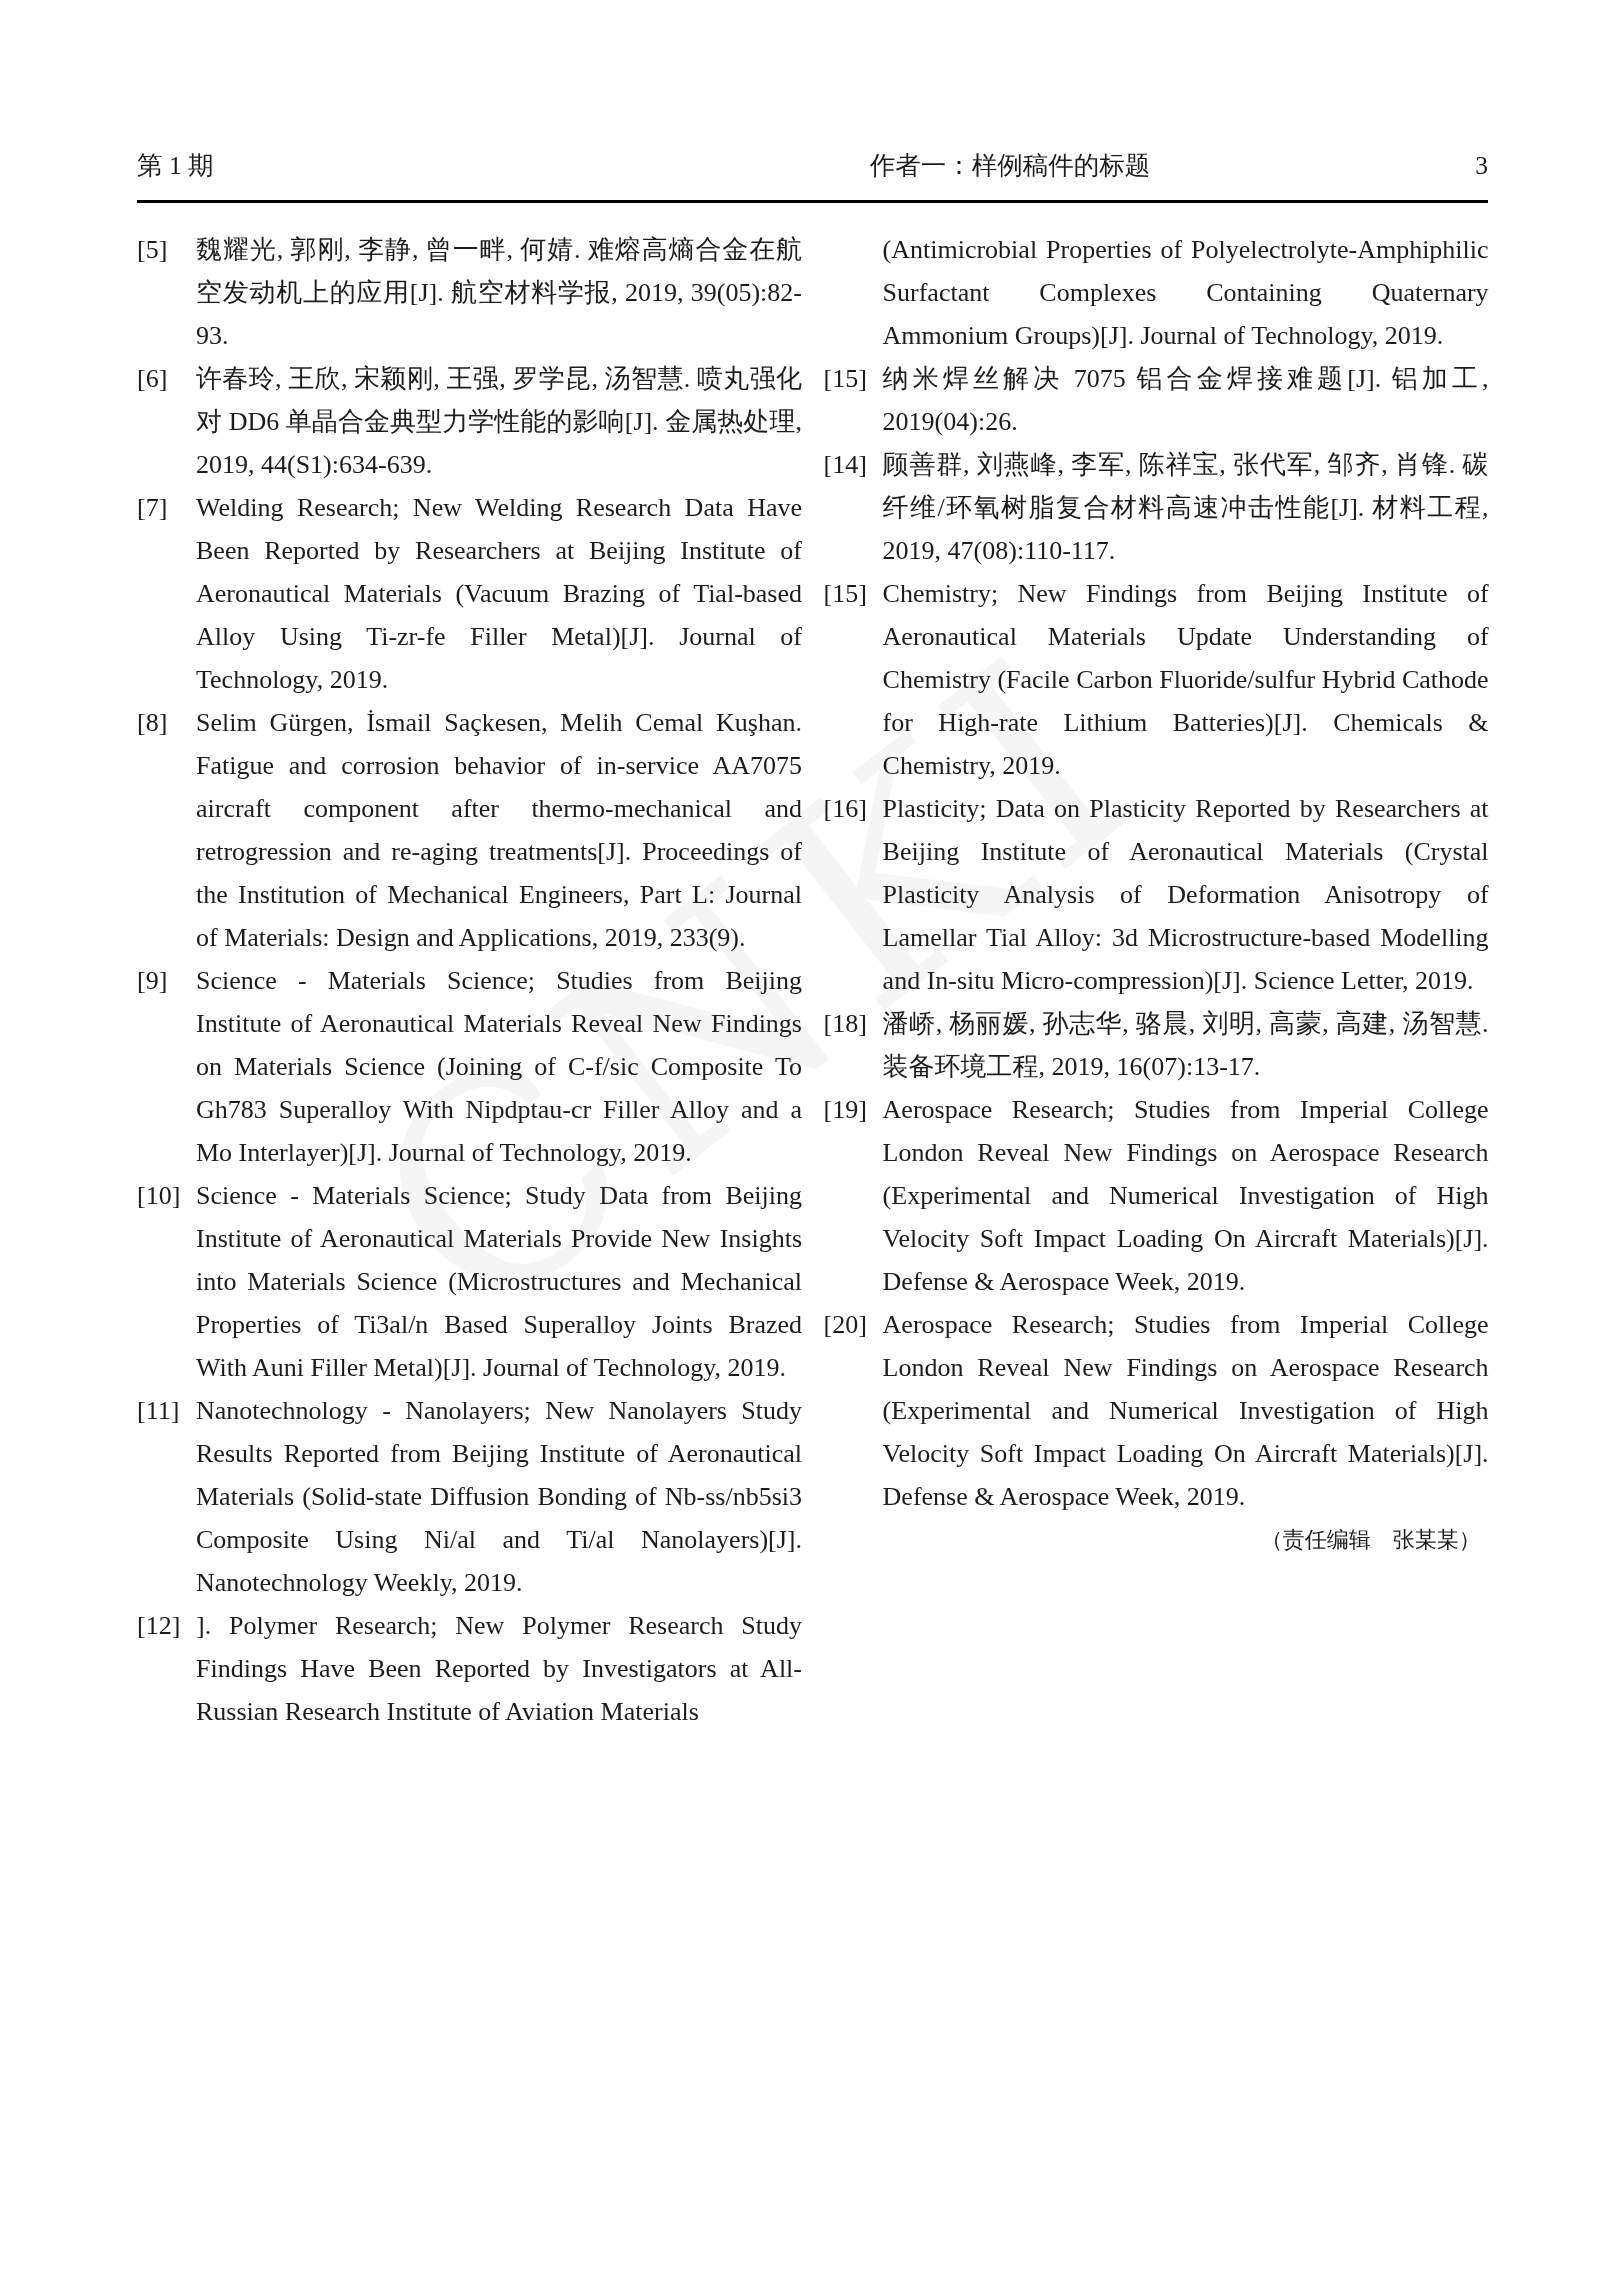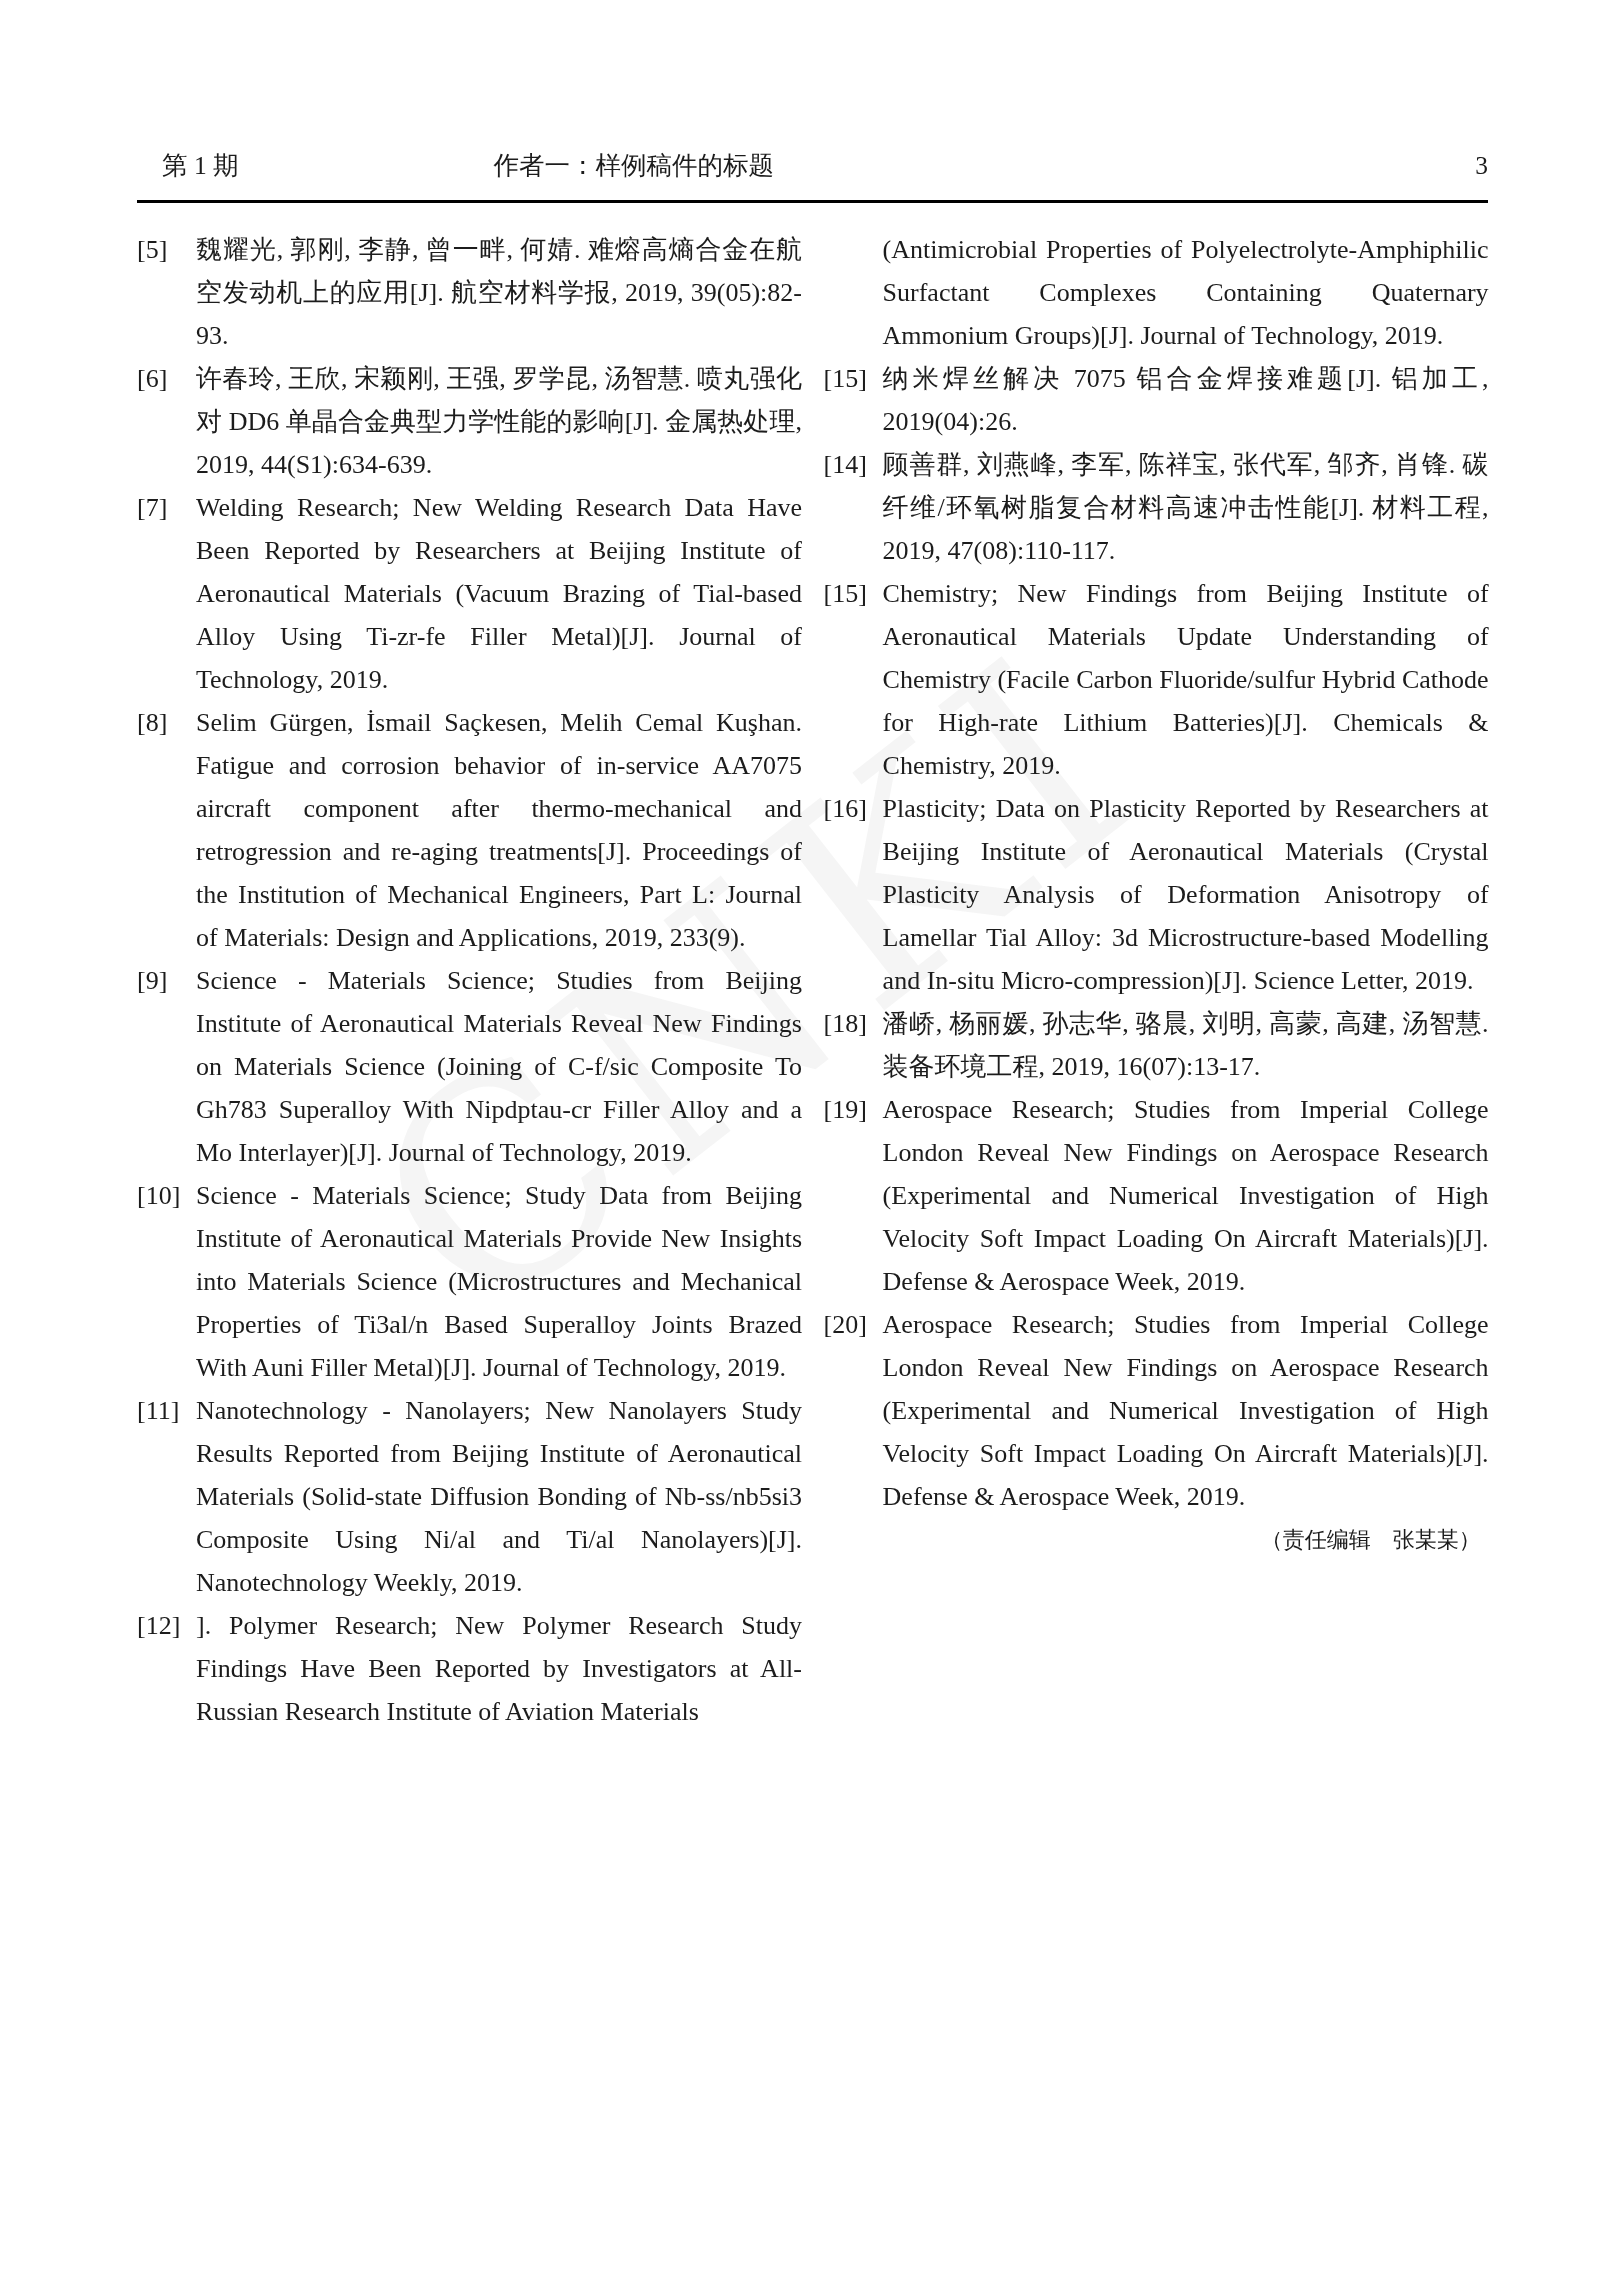--- a/index.html
+++ b/index.html
@@ -13,22 +13,22 @@
   }
   .page { position: absolute; inset: 0; }
 
   
   .page-header {
     position: absolute;
     left: 137px; width: 1351px; top: 149px;
     display: flex; align-items: baseline;
     font-size: 25.5px; line-height: 33px;
   }
-  .hdr-left  { flex: 1; text-align: left; margin-left: 25px;  }
-  .hdr-center{ flex: 2; text-align: left;}
+  .hdr-left  { flex: 1; text-align: left;  }
+  .hdr-center{ flex: 2; text-align: right;}
   .hdr-right { flex: 1; text-align: right; }
 
   .header-rule {
     position: absolute;
     left: 137px; width: 1351px; top: 200px;
     border-bottom: 3.9px solid #000;
   }
 
   
   .watermark {

